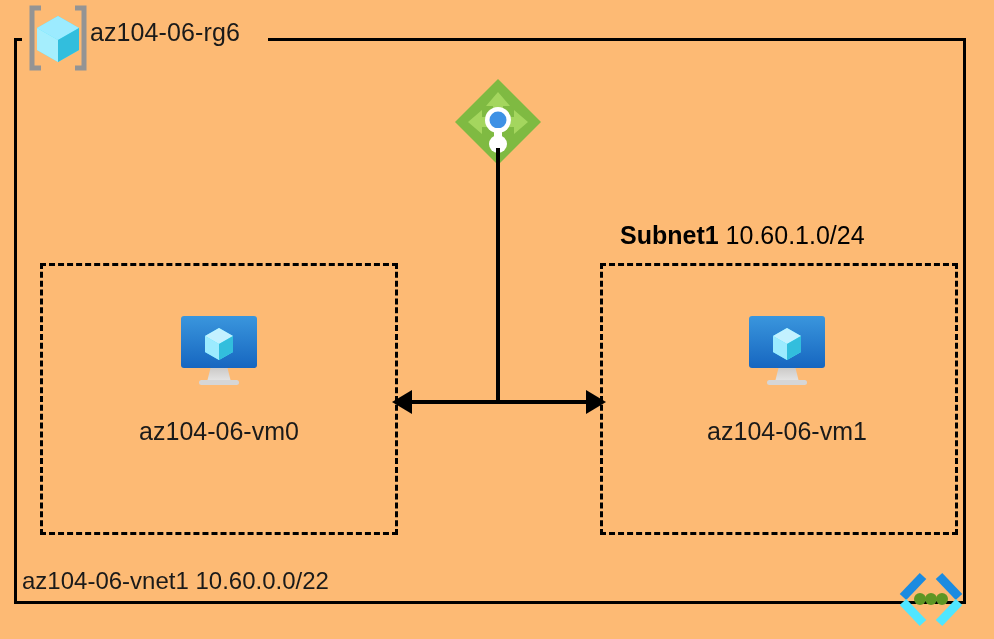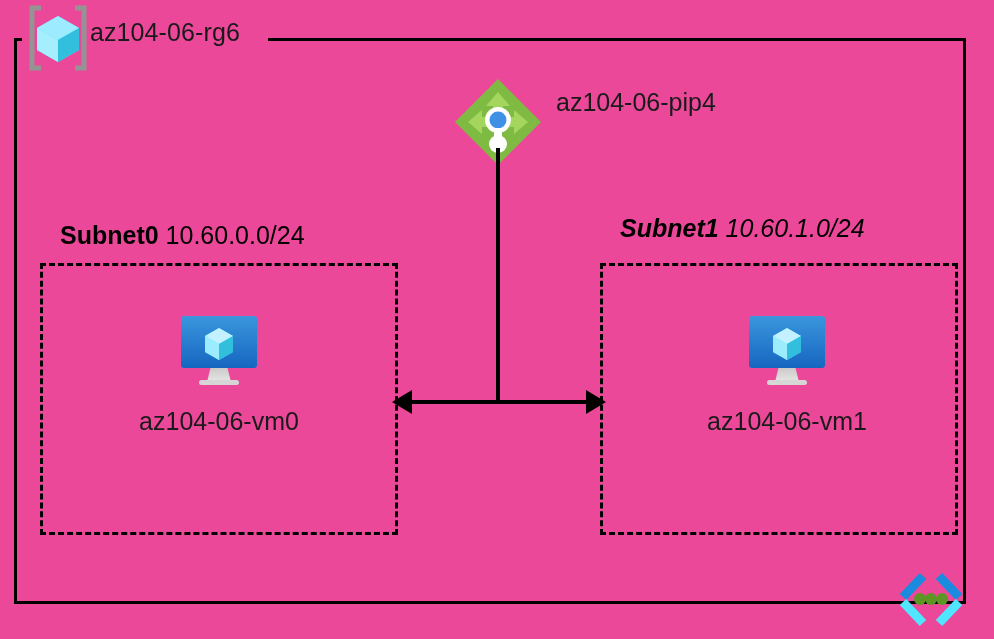--- a/index.html
+++ b/index.html
@@ -7,21 +7,21 @@
     padding: 0;
     background: #ffffff;
   }
   body {
     font-family: "Liberation Sans", sans-serif;
   }
   #canvas {
     position: relative;
     width: 994px;
     height: 639px;
-    background: #ec4899;
+    background: #fdba74;
     overflow: hidden;
   }
 
   
   .rg-edge {
     position: absolute;
     background: #000000;
   }
   .rg-left   { left: 14px;  top: 38px;  width: 3px;  height: 566px; }
   .rg-bottom { left: 14px;  top: 601px; width: 952px; height: 3px; }
@@ -76,21 +76,21 @@
   
   .subnet-title {
     position: absolute;
     font-size: 25px;
     color: #000000;
     white-space: nowrap;
   }
   .subnet-title .name { font-weight: bold; }
   .subnet-title .cidr { font-weight: normal; }
   .subnet0-title { left: 60px;  top: 221px; }
-  .subnet1-title { left: 620px; top: 214px; font-style: italic; }
+  .subnet1-title { left: 620px; top: 221px; }
 
   
   .subnet-box {
     position: absolute;
     border: 3px dashed #000000;
     box-sizing: border-box;
   }
   .subnet0-box { left: 40px;  top: 263px; width: 358px; height: 272px; }
   .subnet1-box { left: 600px; top: 263px; width: 358px; height: 272px; }
 
@@ -102,21 +102,21 @@
   }
   .vm0-block { left: 40px;  top: 310px; }
   .vm1-block { left: 608px; top: 310px; }
   .vm-icon {
     width: 92px;
     height: 82px;
     display: block;
     margin: 0 auto;
   }
   .vm-text {
-    margin-top: 12px;
+    margin-top: 22px;
     font-size: 25px;
     color: #1a1a1a;
     line-height: 34px;
   }
 
   
   .conn-line {
     position: absolute;
     left: 398px;
     top: 400px;
@@ -186,27 +186,22 @@
       <polygon points="76,46 62,34 62,41 48,41 48,51 62,51 62,58"></polygon>
     </g>
     <circle cx="46" cy="44" r="13" fill="#ffffff"></circle>
     <circle cx="46" cy="44" r="8.5" fill="#3E91E5"></circle>
     <rect x="42" y="52" width="8" height="14" fill="#ffffff"></rect>
     <circle cx="46" cy="68" r="9" fill="#ffffff"></circle>
   </svg>
   <div class="lb-stem"></div>
 
   <div class="lb-labels">
-    <div>az104-06-pip4</div>
-  </div>
-
-  <div class="subnet-title subnet0-title">
-    <span class="name">Subnet0</span>
-    <span class="cidr">10.60.0.0/24</span>
-  </div>
+  </div>
+
   <div class="subnet-box subnet0-box"></div>
 
   <div class="vm-block vm0-block">
     <svg class="vm-icon" viewBox="0 0 92 82">
       <defs>
         <linearGradient id="vmg0" x1="0" y1="0" x2="0" y2="1">
           <stop offset="0" stop-color="#3A96DD"></stop>
           <stop offset="1" stop-color="#1666C0"></stop>
         </linearGradient>
         <linearGradient id="stand0" x1="0" y1="0" x2="0" y2="1">
@@ -255,20 +250,21 @@
     </svg>
     <div class="vm-text">
       <div>az104-06-vm1</div>
     </div>
   </div>
 
   <div class="conn-line"></div>
   <div class="arrow-head arrow-left"></div>
   <div class="arrow-head arrow-right"></div>
 
+  <div class="vnet-label">az104-06-vnet1 10.60.0.0/22</div>
 
   <svg class="vnet-icon" viewBox="0 0 76 64">
     <g stroke-linecap="butt" fill="none" stroke-width="9">
       <path d="M30 6 L10 27" stroke="#1B8BE0"></path>
       <path d="M10 32 L30 53" stroke="#50E6FF"></path>
       <path d="M46 6 L66 27" stroke="#1B8BE0"></path>
       <path d="M66 32 L46 53" stroke="#50E6FF"></path>
     </g>
     <circle cx="27" cy="29" r="6" fill="#5E9624"></circle>
     <circle cx="38" cy="29" r="6" fill="#5E9624"></circle>

